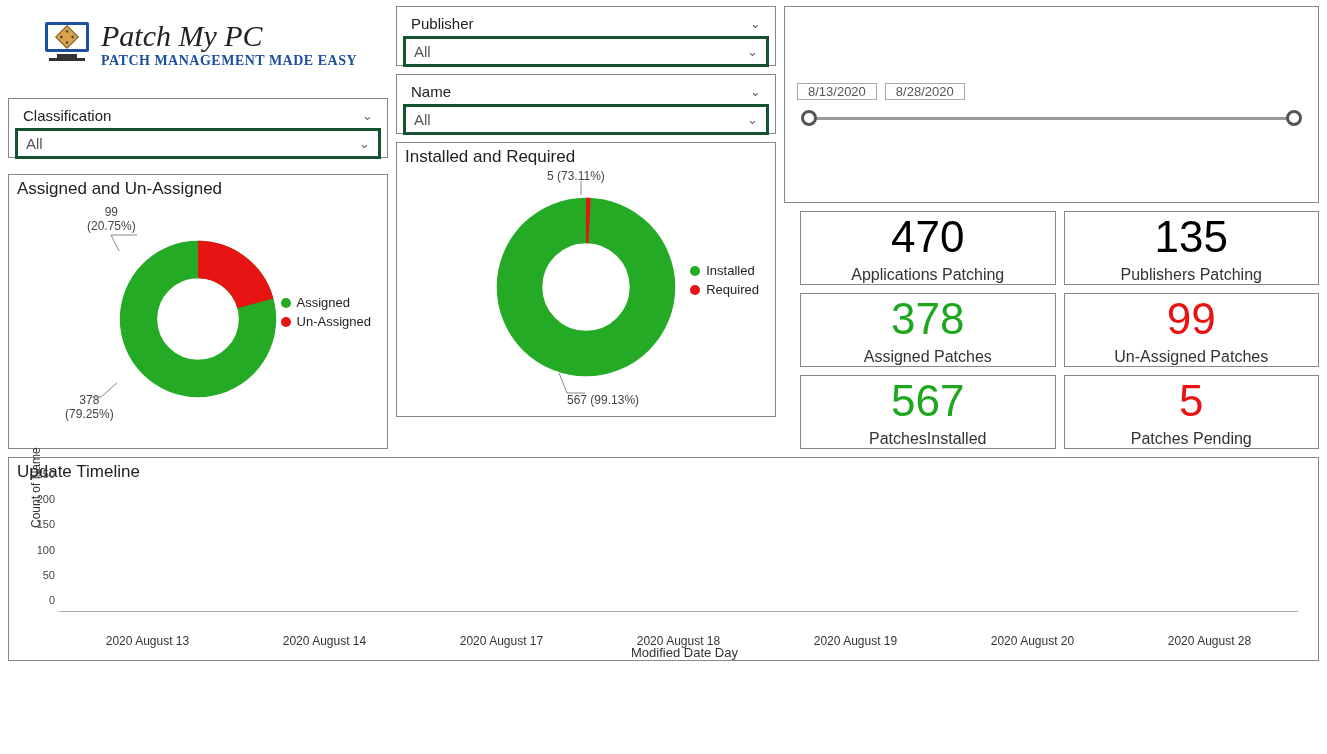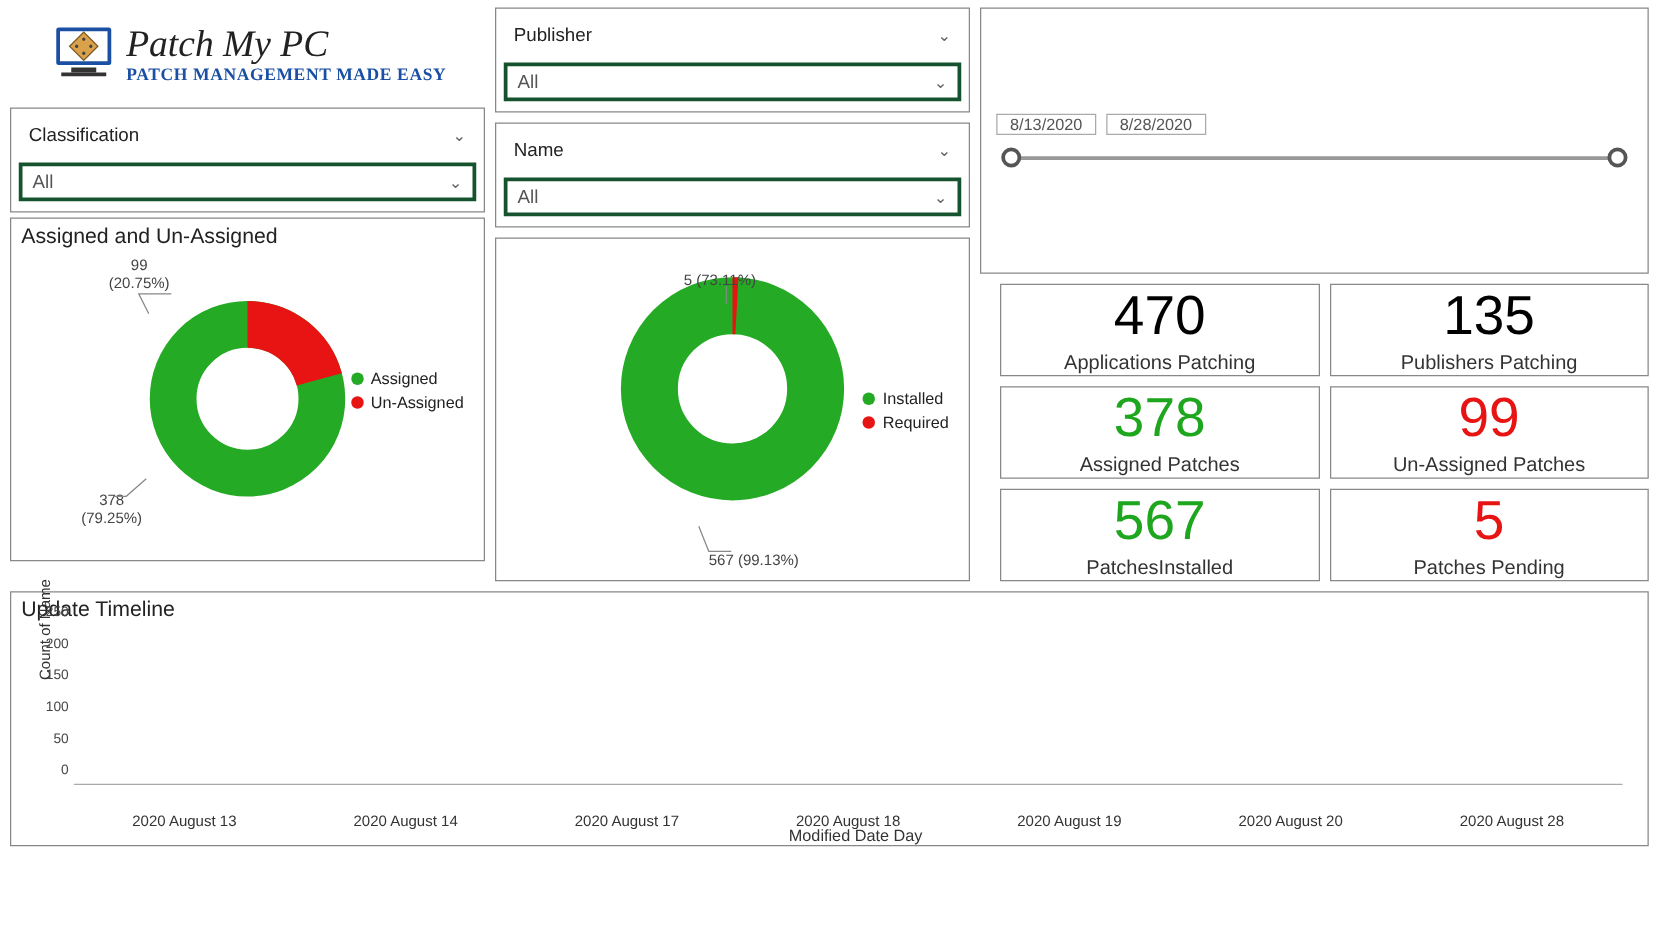--- a/index.html
+++ b/index.html
@@ -28,21 +28,21 @@
     width: 380px; height: 76px;
     display: flex; align-items: center; justify-content: center;
   }
   .logo-inner { display:flex; align-items:center; gap:6px; }
   .logo-text { font-family: Georgia, 'Times New Roman', serif; }
   .logo-text .big { font-size: 30px; font-style: italic; color:#222; }
   .logo-text .sub { font-size: 14px; color:#1a4fa3; font-weight:600; letter-spacing:0.5px; }
 
   
   .filter-panel {
-    width: 380px; height: 84px;
+    width: 380px; height: 60px;
     display:flex; flex-direction:column; justify-content:space-around;
     padding: 4px 6px;
   }
   .filter-label-row, .filter-value-row {
     display:flex; justify-content:space-between; align-items:center;
     padding: 4px 8px;
     font-size: 15px;
   }
   .filter-value-row {
     border: 3px solid #14532d;
@@ -109,21 +109,21 @@
   .y-title { position:absolute; left:-30px; top:50%; transform:rotate(-90deg) translateX(30px); transform-origin:left top; font-size:12px; color:#333; white-space:nowrap; }
   .bars { position:absolute; left:0; right:0; top:0; bottom:0; display:flex; align-items:flex-end; justify-content:space-around; }
   .bar-col { width:12%; display:flex; flex-direction:column; align-items:center; }
   .bar { width:100%; background:#1f94ef; }
   .bar-lbl { position:absolute; bottom:-18px; font-size:12px; color:#333; white-space:nowrap; }
   .x-title { position:absolute; left:12px; right:0; bottom:-30px; text-align:center; font-size:13px; color:#333; }
   .axis-line { position:absolute; left:0; right:0; bottom:18px; height:1px; background:#aaa; }
 
   
   #top-region { display:flex; gap:8px; margin-bottom:8px; }
-  #left-col { display:flex; flex-direction:column; gap:4px; }
+  #left-col { display:flex; flex-direction:column; gap:16px; }
   #mid-col { display:flex; flex-direction:column; gap:8px; }
   #right-col { flex:1; display:flex; flex-direction:column; gap:8px; }
 
 </style>
 </head>
 <body>
 
 <div id="top-region">
 
   <div id="left-col">
@@ -212,20 +212,21 @@
         <span>Name</span>
         <span class="chev">⌄</span>
       </div>
       <div class="filter-value-row">
         <span>All</span>
         <span class="chev">⌄</span>
       </div>
     </div>
 
     <div class="panel donut-panel">
+      <div class="panel-title">Installed and Required</div>
       <div class="donut-wrap">
         <svg class="donut-svg" width="190" height="190" viewBox="0 0 100 100">
           <circle cx="50" cy="50" r="35" fill="none" stroke="#24aa24" stroke-width="24"></circle>
           <circle cx="50" cy="50" r="35" fill="none" stroke="#e81313" stroke-width="24" stroke-dasharray="1.9 218" transform="rotate(-90 50 50)"></circle>
         </svg>
       </div>
       <div class="callout" style="left:150px; top:26px;">5 (73.11%)</div>
       <svg style="position:absolute; left:182px; top:36px;" width="14" height="18">
           <path d="M2 2 L2 16" fill="none" stroke="#888"></path>
         </svg>

